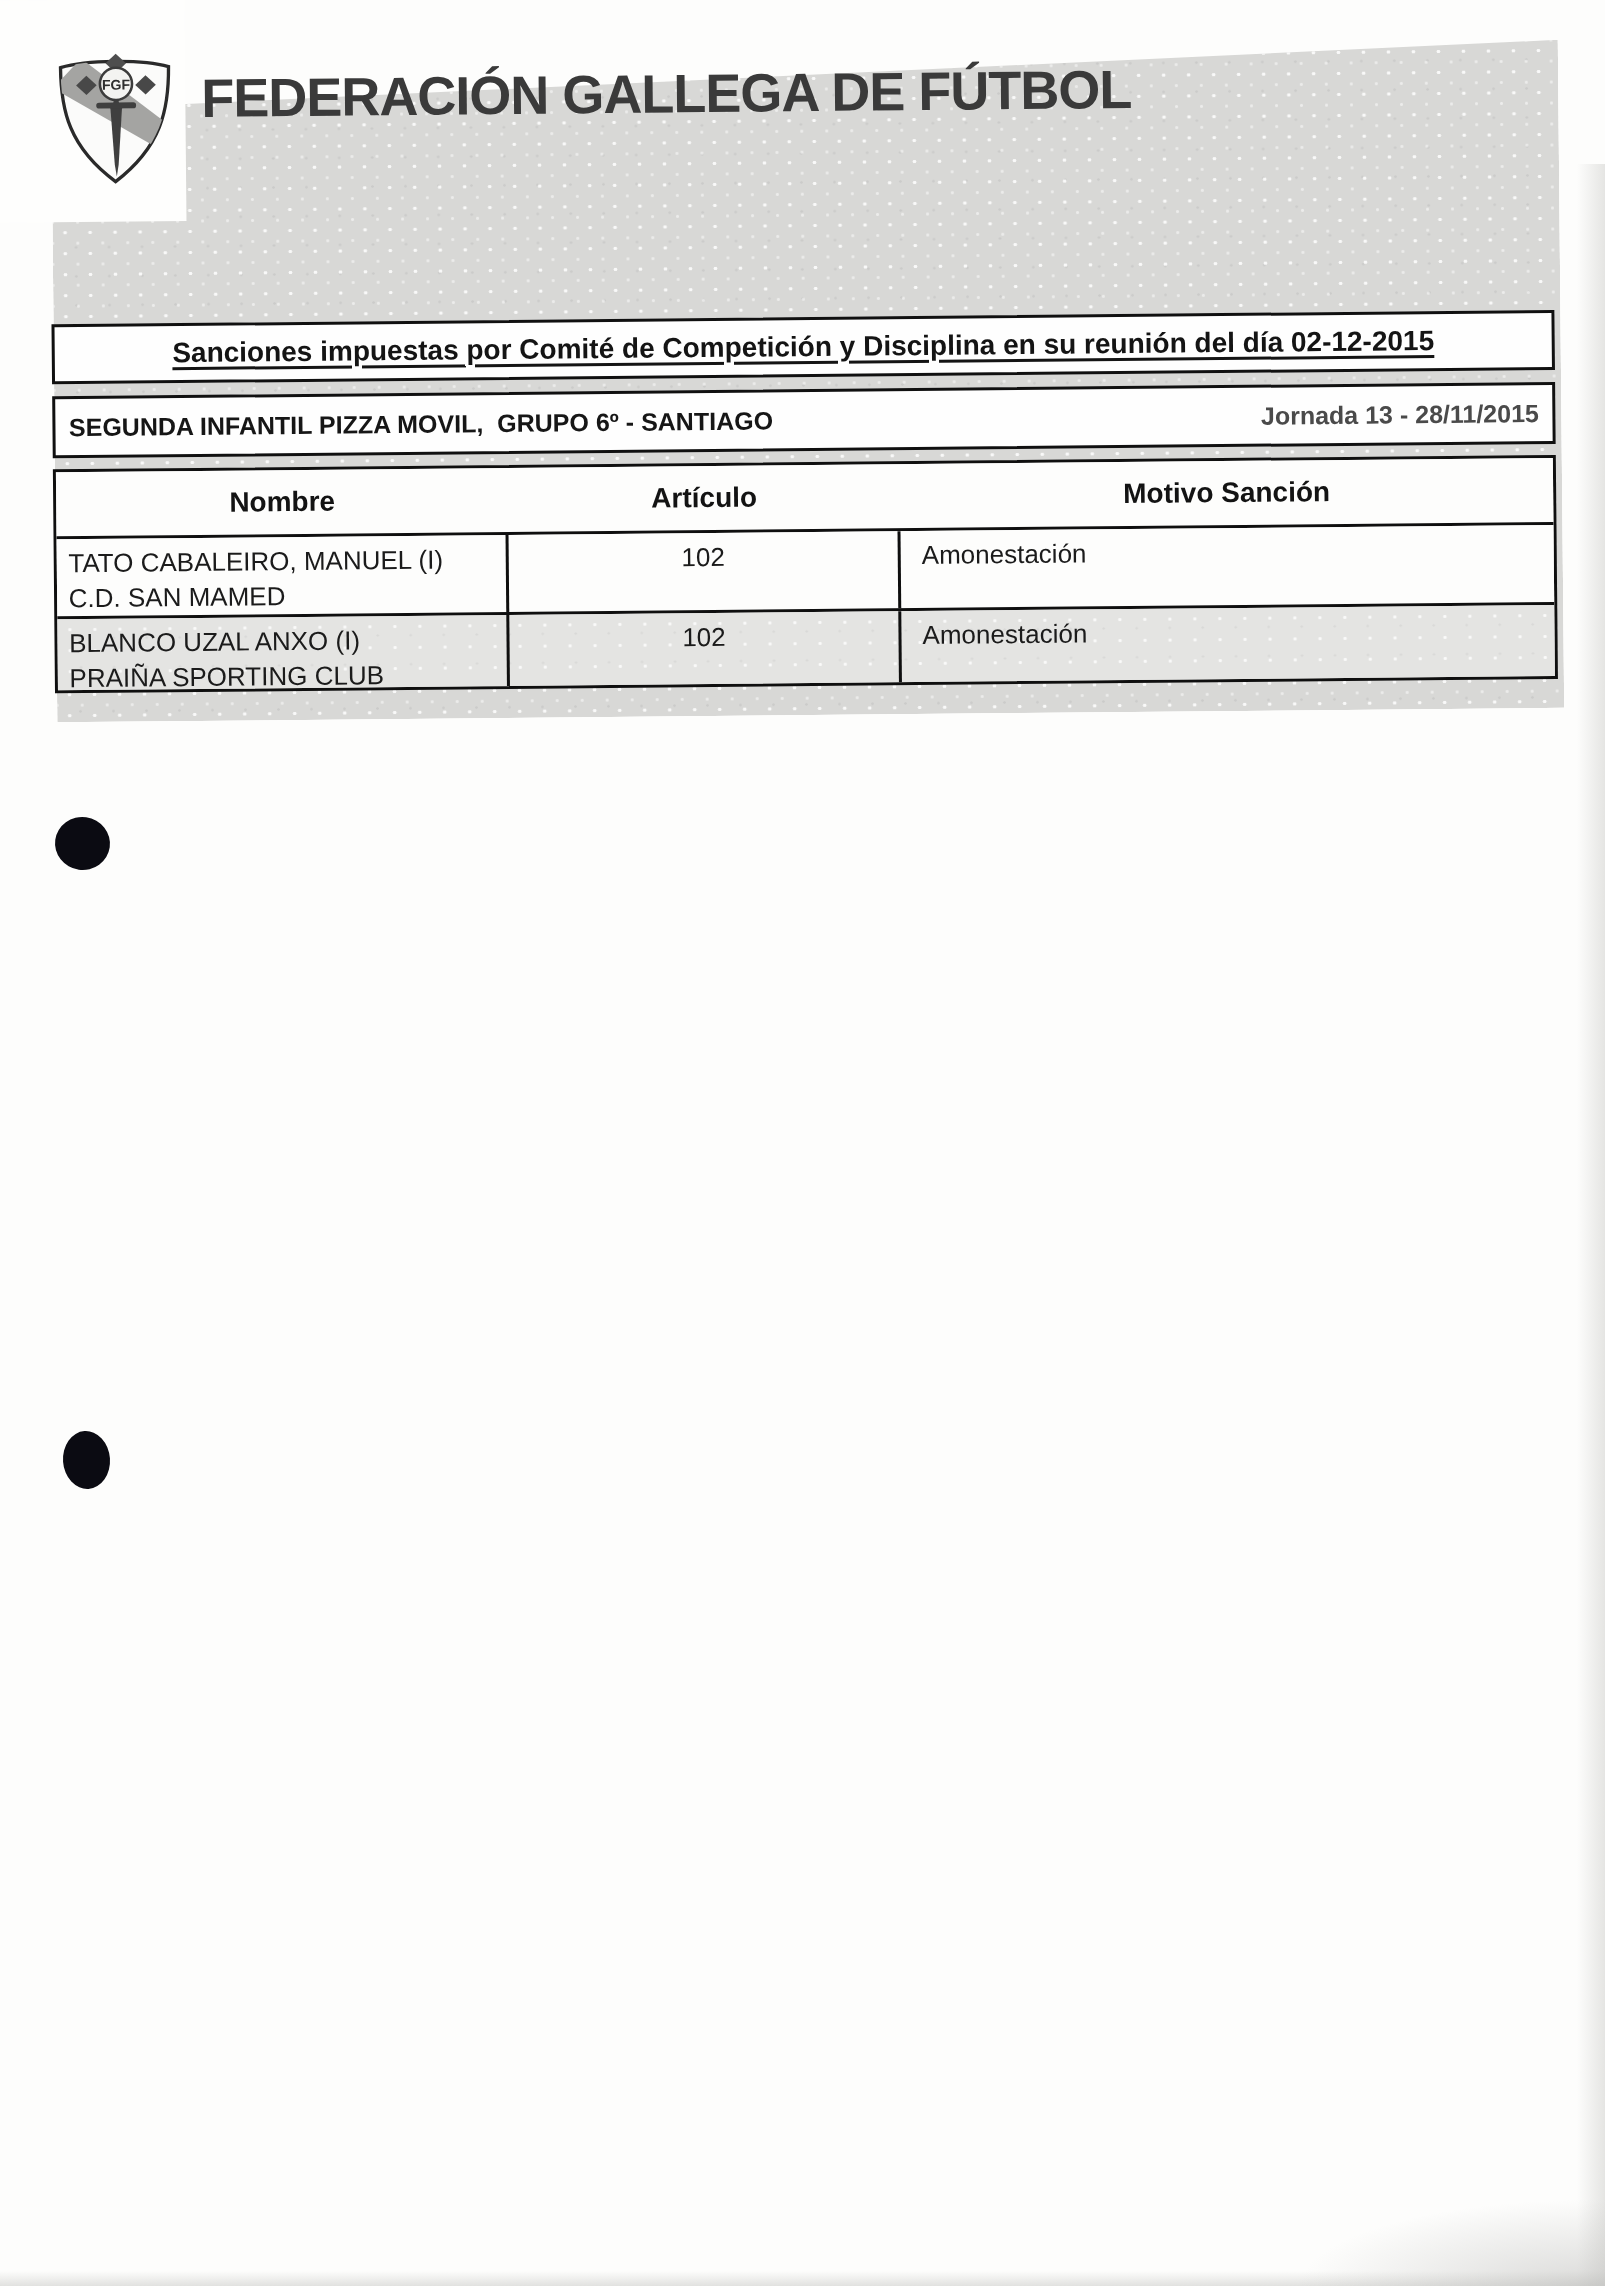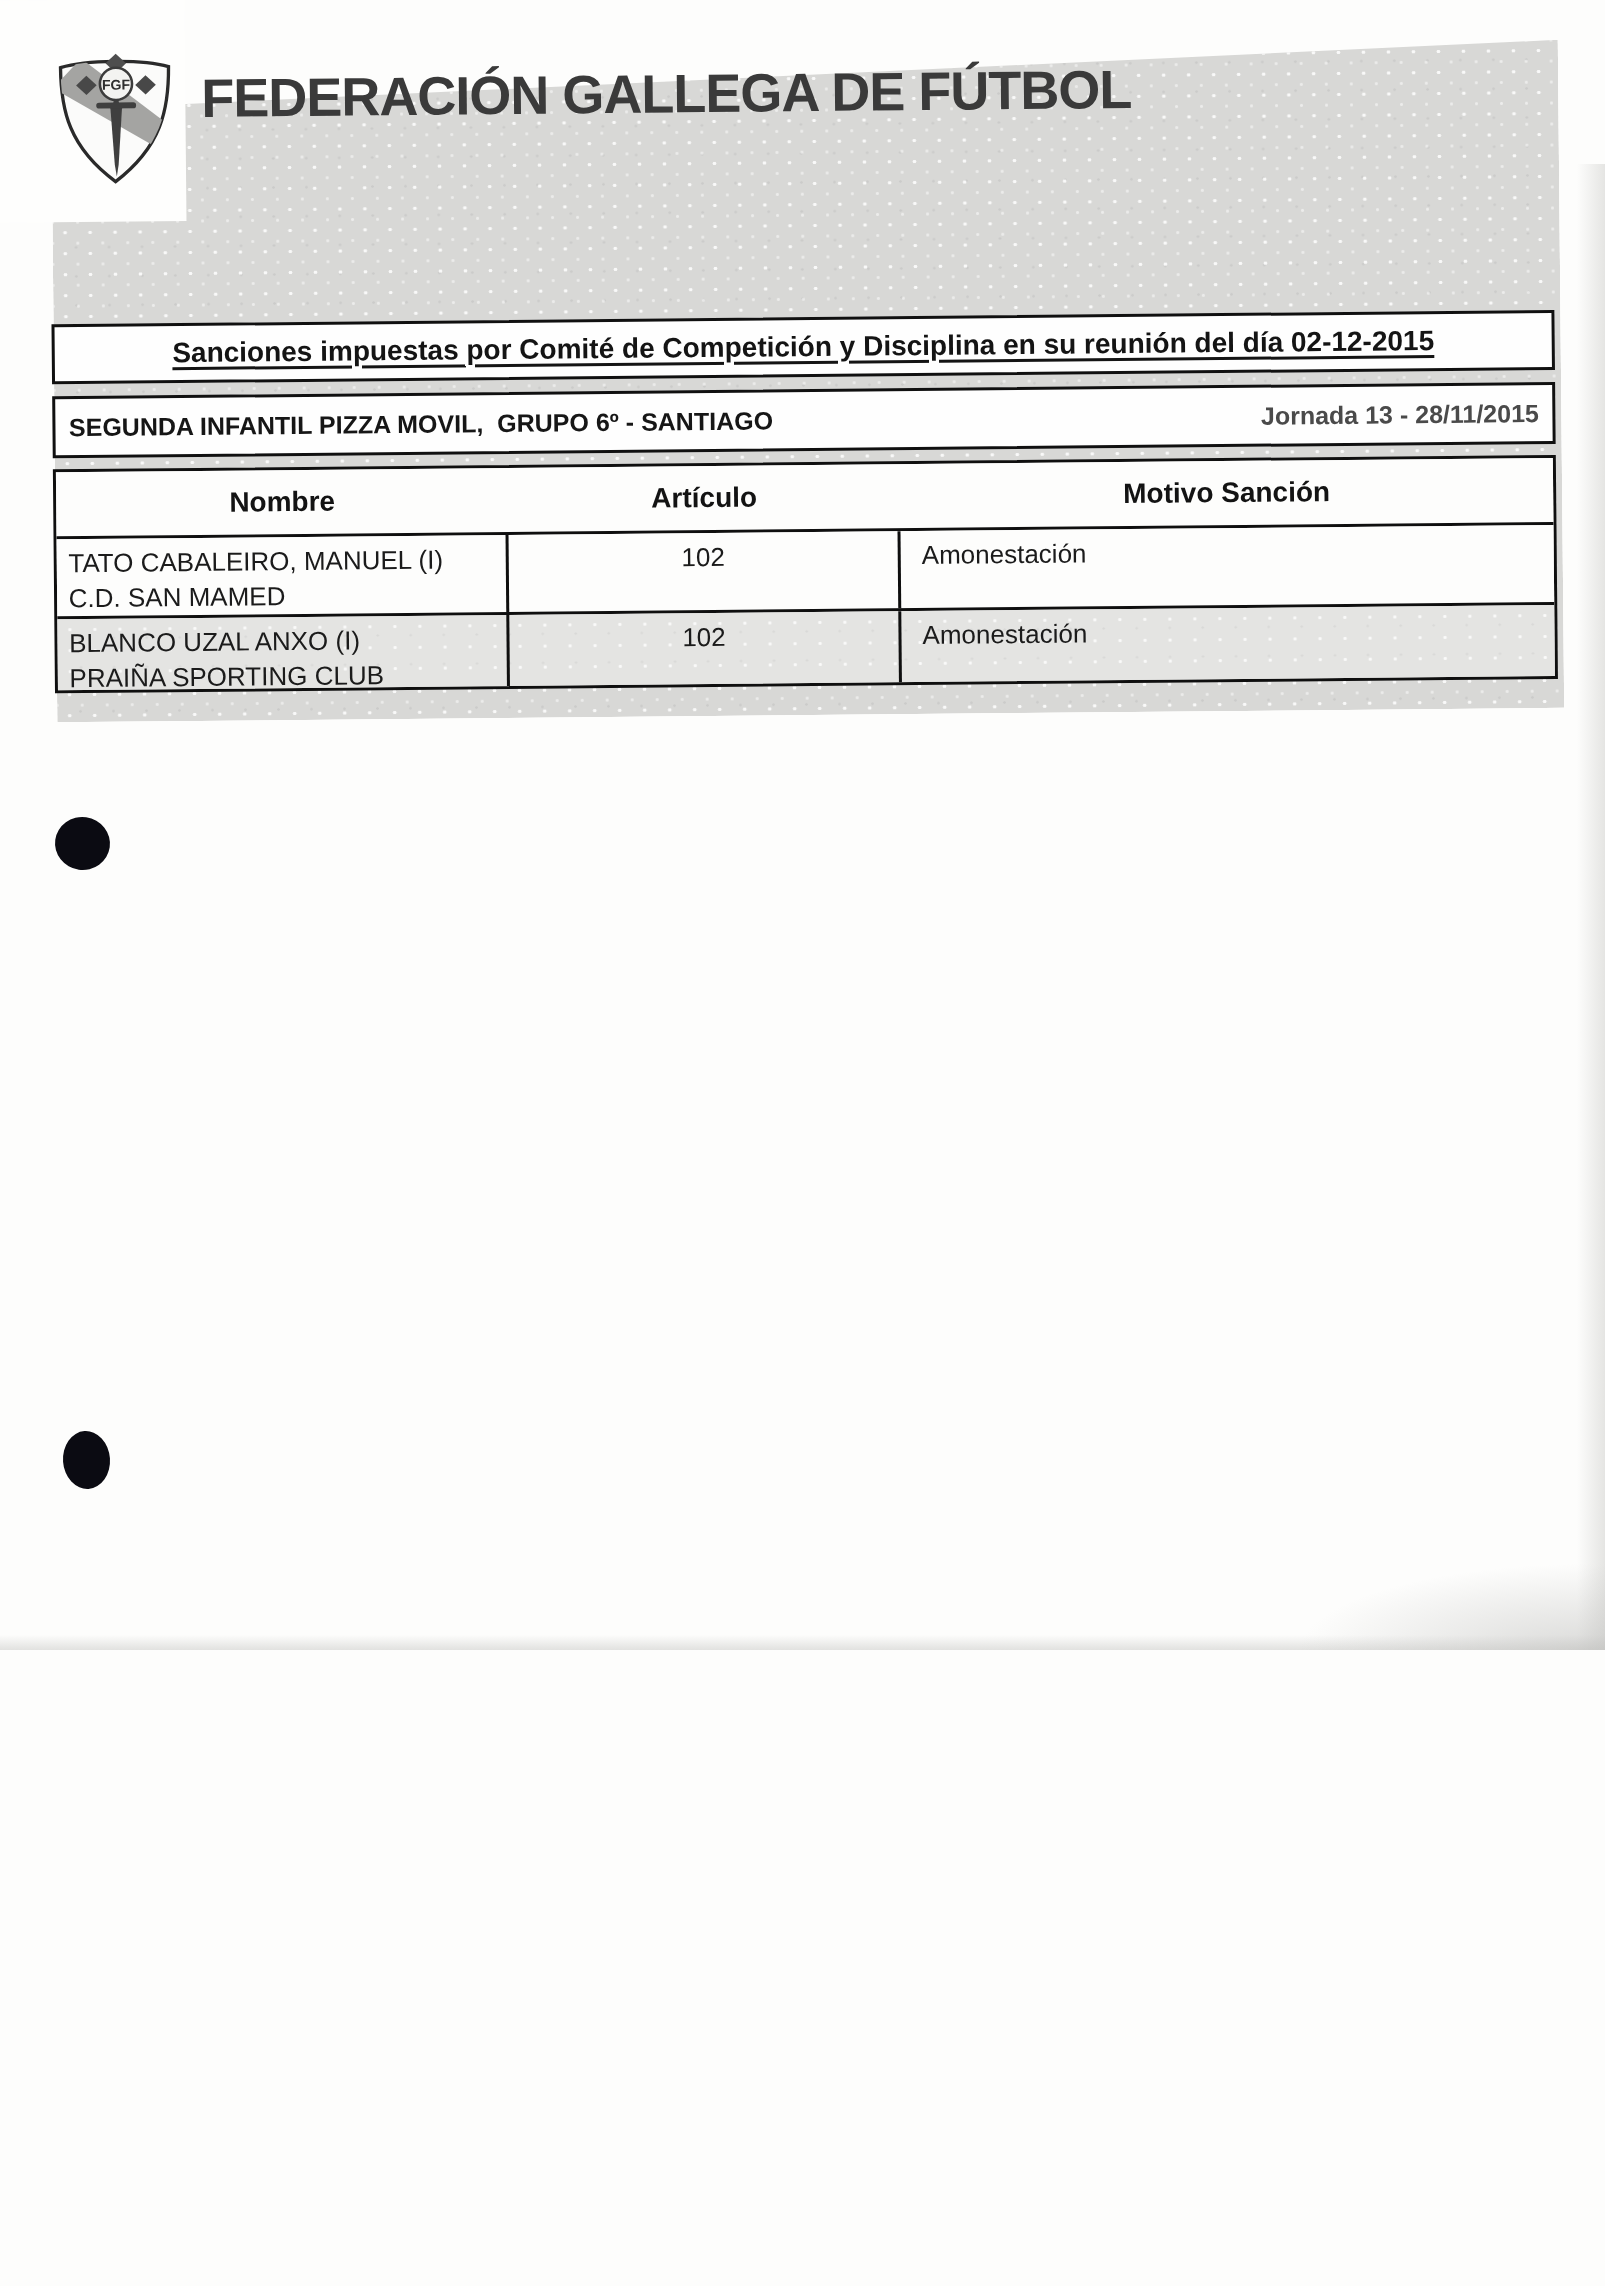--- a/index.html
+++ b/index.html
@@ -2,21 +2,21 @@
 <html><head>
 <meta charset="utf-8">
 <style>
   html,body{margin:0;padding:0;}
   body{
     width:1606px;height:2286px;
     background:#fdfdfc;
     font-family:"Liberation Sans","DejaVu Sans",sans-serif;
     overflow:hidden;
   }
-  .page{position:absolute;left:0;top:0;width:1606px;height:1650px;overflow:hidden;}
+  .page{position:absolute;left:0;top:0;width:1606px;height:2286px;overflow:hidden;}
 
   
   .scan{position:absolute;inset:0;transform:rotate(-0.55deg);transform-origin:87px 483px;}
 
   
   .dotted{
     background-color:#d8d8d6;
     background-image:
       radial-gradient(rgba(255,255,255,.85) 1.5px, rgba(255,255,255,0) 2.3px),
       radial-gradient(rgba(255,255,255,.5) 1.3px, rgba(255,255,255,0) 2px),

